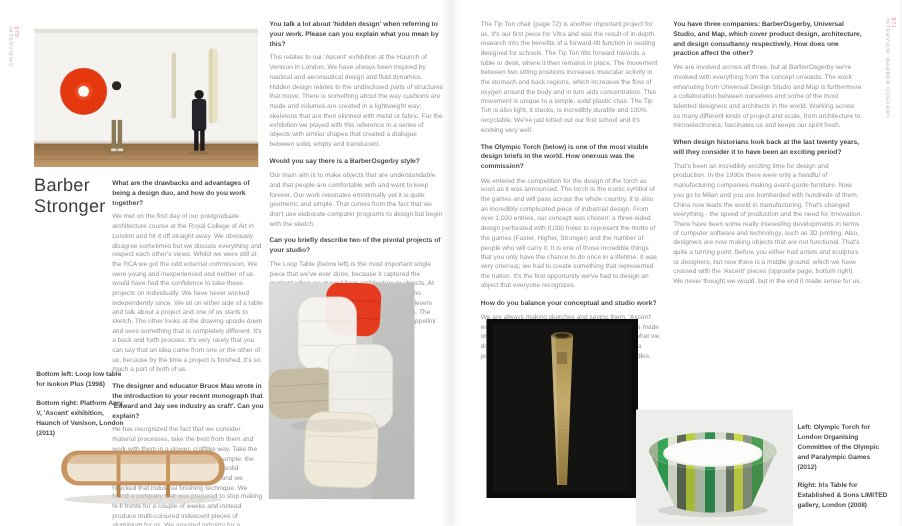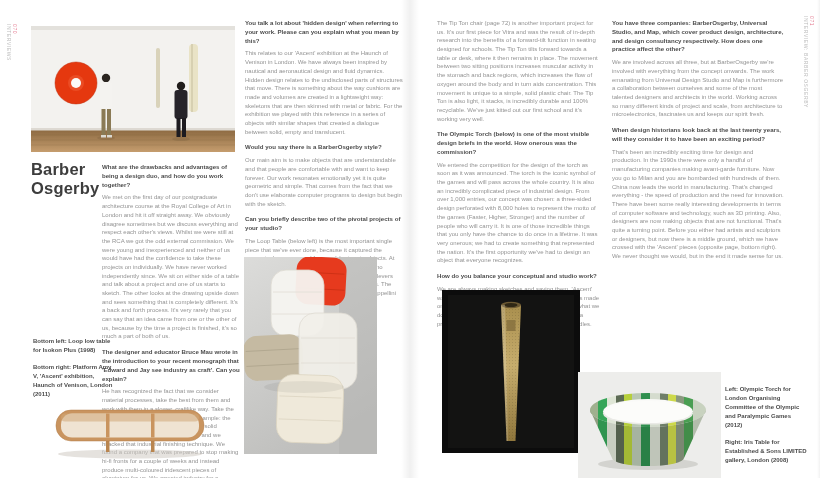--- a/index.html
+++ b/index.html
@@ -13,21 +13,21 @@
 
   
   .folio{position:absolute;writing-mode:vertical-rl;font-size:5px;letter-spacing:0.6px;}
   .folio .num{color:#e4798f;display:block;margin-bottom:4px;}
   .folio .sec{color:#bcbcbc;}
   .folio-left{left:6px;top:24px;}
   .folio-right{right:5px;top:16px;}
 
   
   .title{position:absolute;left:31px;top:160px;font-size:16.5px;line-height:1.18;
-         color:#3d3d3d;letter-spacing:0.2px;font-weight:700;}
+         color:#3d3d3d;letter-spacing:0.2px;font-weight:400;}
 
   
   .col{position:absolute;font-size:6px;line-height:1.45;color:#939393;text-align:left;}
   .col .q{font-weight:bold;color:#4c4c4c;font-size:6.1px;margin:7px 0 4px 0;}
   .col .q:first-child{margin-top:0;}
   .col .a{margin:0 0 7px 0;}
   .col1{left:102px;top:163px;width:138px;}
   .col2{left:245px;top:19px;width:158px;}
   .col3{left:437px;top:19px;width:163px;}
   .col4{left:612px;top:19px;width:172px;}
@@ -137,21 +137,21 @@
         <circle cx="150" cy="60" r="4.2" fill="#1f1c1a"></circle>
         <rect x="143.5" y="64" width="13" height="29" rx="3" fill="#26242a"></rect>
         <rect x="145.5" y="92" width="4" height="19" fill="#1d1b20"></rect>
         <rect x="151" y="92" width="4" height="19" fill="#1d1b20"></rect>
       </g>
     </svg>
   </div>
 
   <div class="title">
     <div>Barber</div>
-    <div>Osgerby</div>
+    <div>Stronger</div>
   </div>
 
   <div class="cap cap-left">
     <p>Bottom left: Loop low table for Isokon Plus (1998)</p>
     <p>Bottom right: Platform Amy V, 'Ascent' exhibition, Haunch of Venison, London (2011)</p>
   </div>
 
   <div class="col col1">
     <p class="q">What are the drawbacks and advantages of being a design duo, and how do you work together?</p>
     <p class="a">We met on the first day of our postgraduate architecture course at the Royal College of Art in London and hit it off straight away. We obviously disagree sometimes but we discuss everything and respect each other's views. Whilst we were still at the RCA we got the odd external commission. We were young and inexperienced and neither of us would have had the confidence to take these projects on individually. We have never worked independently since. We sit on either side of a table and talk about a project and one of us starts to sketch. The other looks at the drawing upside down and sees something that is completely different. It's a back and forth process. It's very rarely that you can say that an idea came from one or the other of us, because by the time a project is finished, it's so much a part of both of us.</p>

